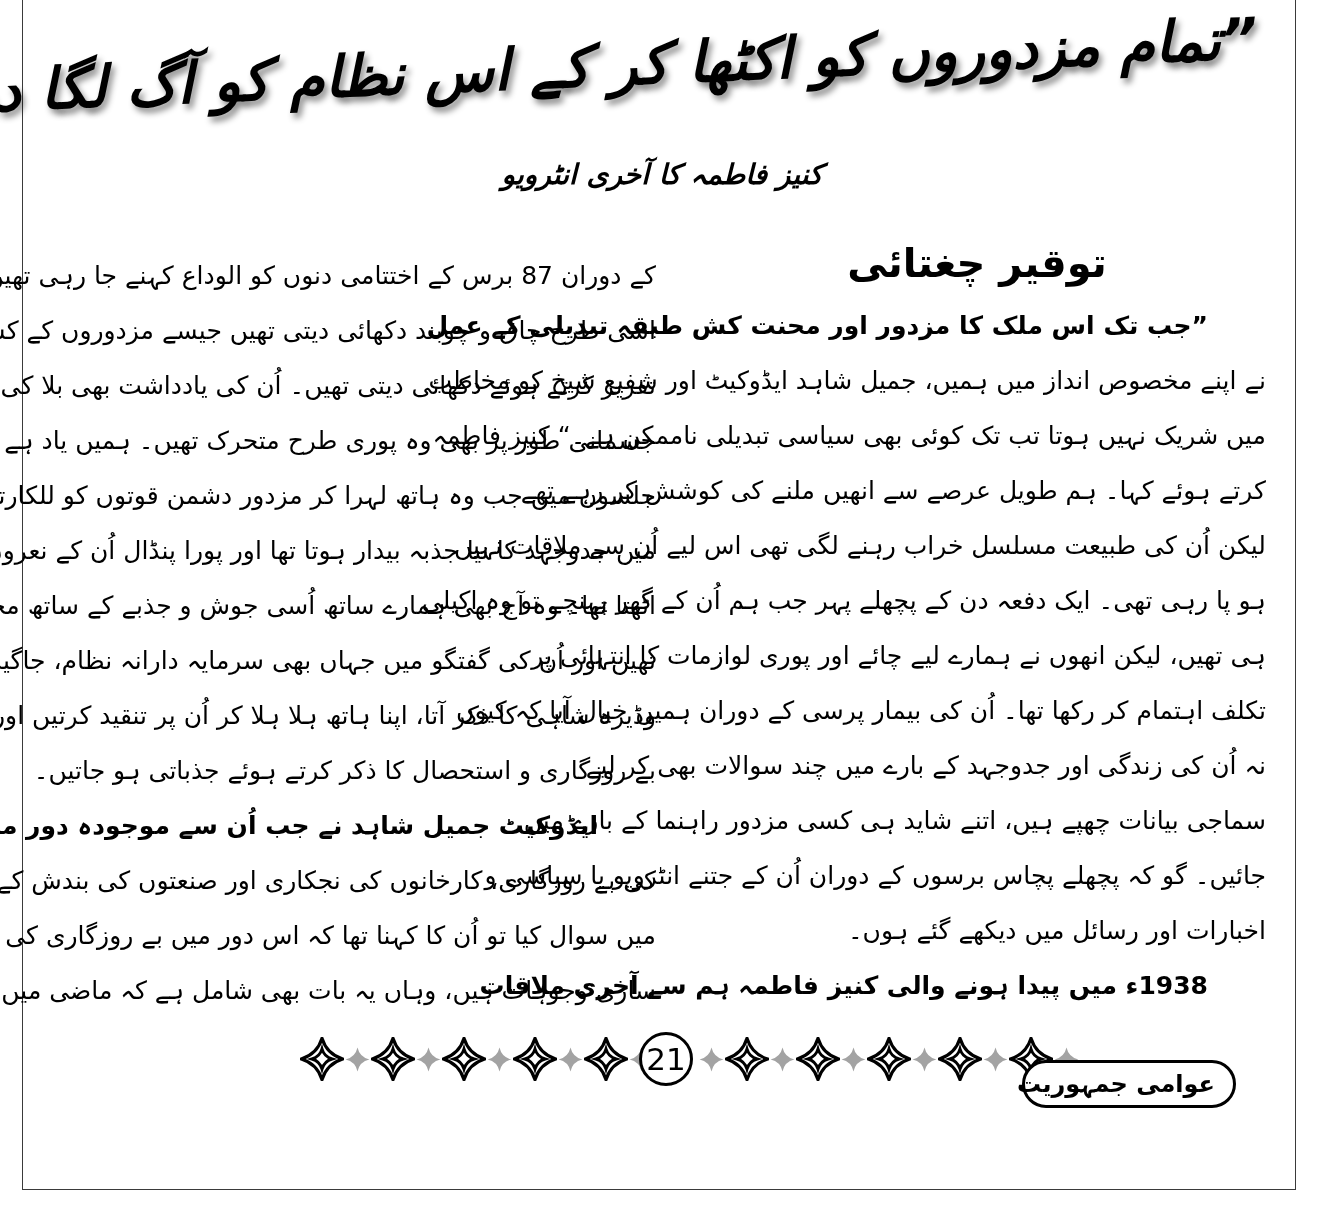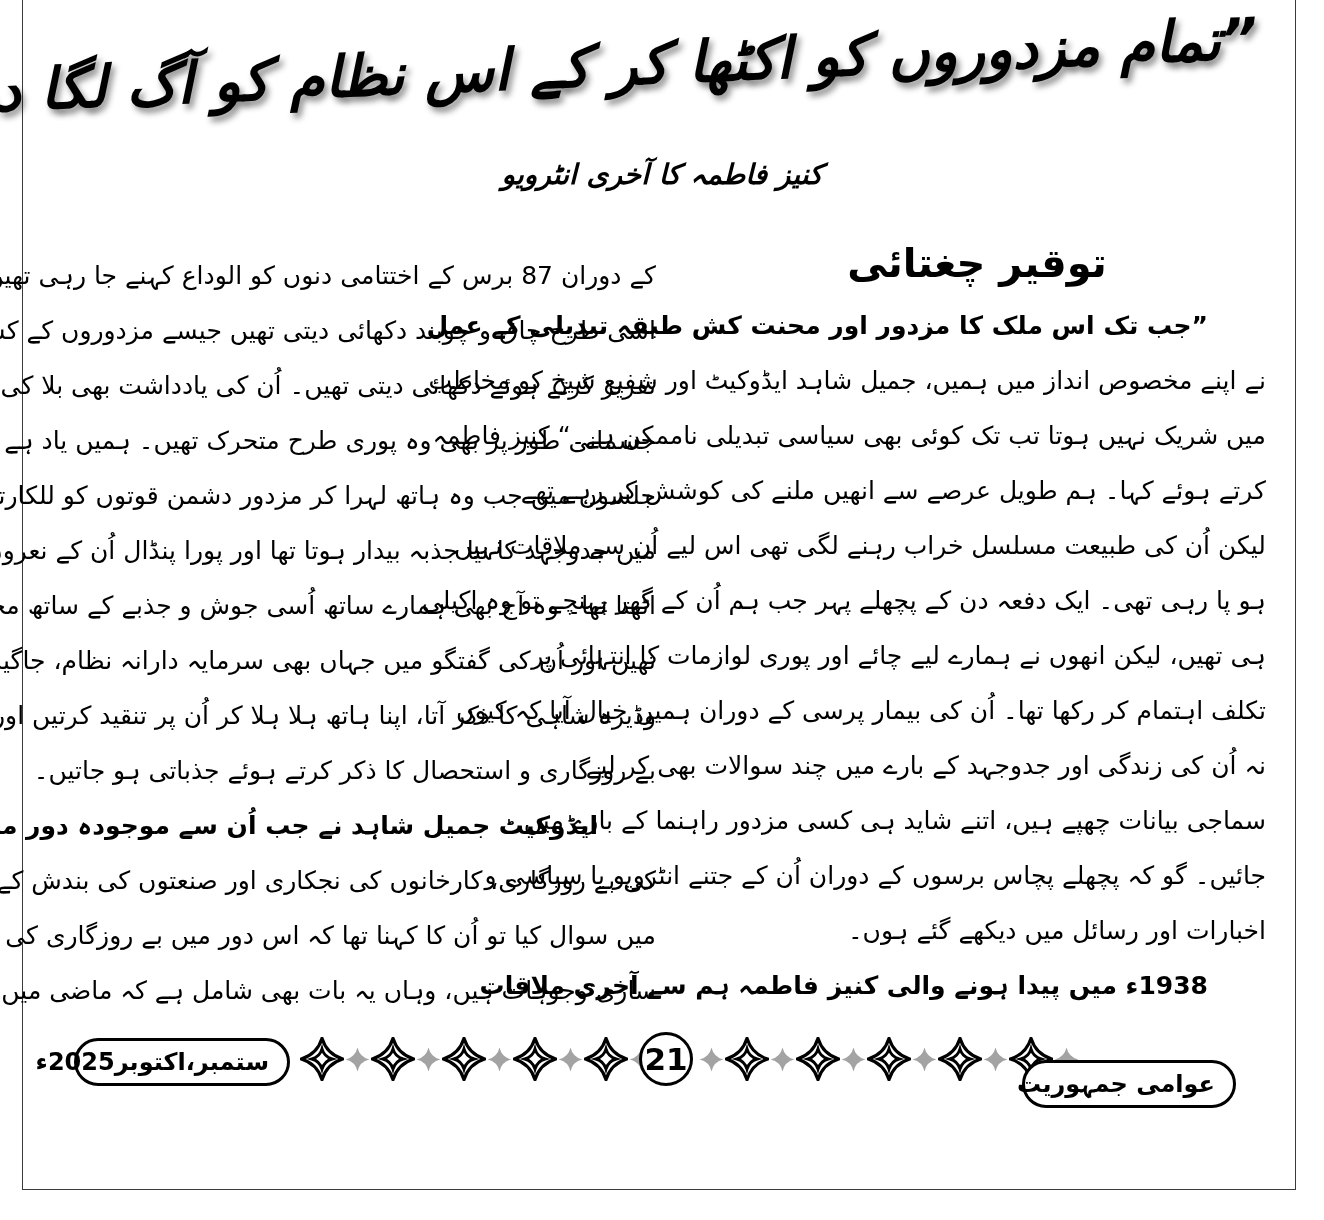--- a/index.html
+++ b/index.html
@@ -46,21 +46,21 @@
     position:absolute; box-sizing:border-box; height:48px;
     border:3px solid #000; border-radius:26px;
     line-height:42px; text-align:center; font-weight:bold; font-size:24px;
     direction:rtl; padding:0 18px; background:#fff; white-space:nowrap;
   }
   .pill-date { left:74px; top:1038px; width:216px; }
   .pill-mag  { left:1022px; top:1060px; width:214px; }
   .page-circle {
     position:absolute; left:639px; top:1032px; width:54px; height:54px;
     box-sizing:border-box; border:3.5px solid #000; border-radius:50%;
-    text-align:center; line-height:48px; font-size:31px; font-weight:bold;
+    text-align:center; line-height:48px; font-size:31px; font-weight:normal;
     background:#fff; z-index:2;
   }
   .chain {
     position:absolute; top:1036px; height:46px;
     display:flex; align-items:center; justify-content:space-between;
   }
   .chain-left  { left:300px; width:338px; }
   .chain-right { left:698px; width:322px; }
   .diamond { display:flex; align-items:center; }
   .diamond svg { display:block; }
@@ -107,21 +107,20 @@
         <div class="line">تھیں اور اُن کی گفتگو میں جہاں بھی سرمایہ دارانہ نظام، جاگیرداروں اور</div>
         <div class="line">وڈیرہ شاہی کا ذکر آتا، اپنا ہاتھ ہلا ہلا کر اُن پر تنقید کرتیں اور مزدوروں کی</div>
         <div class="line end">بے روزگاری و استحصال کا ذکر کرتے ہوئے جذباتی ہو جاتیں۔</div>
         <div class="line indent">ایڈوکیٹ جمیل شاہد نے جب اُن سے موجودہ دور میں مزدوروں</div>
         <div class="line">کی بے روزگاری، کارخانوں کی نجکاری اور صنعتوں کی بندش کے بارے</div>
         <div class="line">میں سوال کیا تو اُن کا کہنا تھا کہ اس دور میں بے روزگاری کی جہاں اور بہت</div>
         <div class="line">ساری وجوہات ہیں، وہاں یہ بات بھی شامل ہے کہ ماضی میں مزدور اپنے</div>
       </div>
   </div>
 
-  <div class="pill pill-date">ستمبر،اکتوبر2025ء</div>
 
   <div class="chain chain-left">
       <span class="diamond">
         <svg width="44" height="44" viewBox="0 0 100 100">
           <path d="M50 3 Q61 39 97 50 Q61 61 50 97 Q39 61 3 50 Q39 39 50 3 Z" fill="#fff" stroke="#000000" stroke-width="7"></path>
           <path d="M50 27 Q55 45 73 50 Q55 55 50 73 Q45 55 27 50 Q45 45 50 27 Z" fill="none" stroke="#000000" stroke-width="6.5"></path>
         </svg>
       </span>
       <span class="diamond">
         <svg width="27" height="27" viewBox="0 0 100 100">

